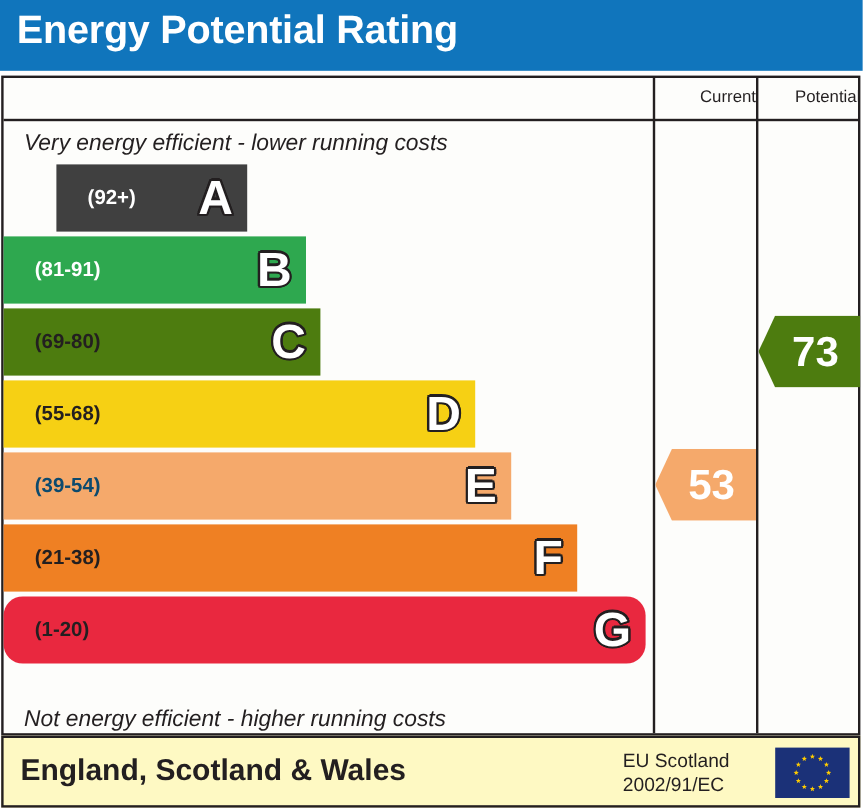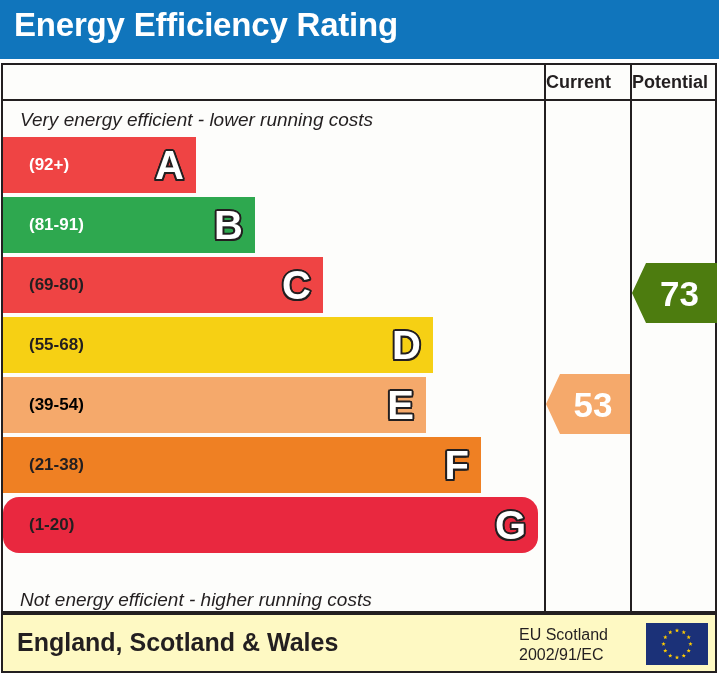--- a/index.html
+++ b/index.html
@@ -48,22 +48,22 @@
   .colsep.c2{left:627px;}
 
   
   .headrow{
     position:absolute;left:0;top:0;width:100%;height:36px;
     border-bottom:2px solid #231f20;
     box-sizing:border-box;
   }
   .headlabel{
     position:absolute;top:7px;
-    font-size:18px;font-weight:bold;color:#231f20;
-    text-align:left;
+    font-size:14px;font-weight:normal;color:#231f20;
+    text-align:right;
     white-space:nowrap;
   }
   .headlabel.current{left:543px;width:84px;}
   .headlabel.potential{left:629px;width:85px;}
 
   
   .caption{
     position:absolute;left:17px;
     font-size:19px;font-style:italic;color:#231f20;
     white-space:nowrap;
@@ -139,54 +139,54 @@
     background:#1b3178;
   }
   .euflag svg{display:block;width:62px;height:42px;}
 </style>
 </head>
 <body>
 
 <div class="epc">
 
   <div class="titlebar">
-    <div class="title">Energy Efficiency Rating</div>
+    <div class="title">Energy Potential Rating</div>
   </div>
 
   <div class="frame">
 
     <div class="headrow"></div>
     <div class="colsep c1"></div>
     <div class="colsep c2"></div>
 
     <div class="headlabel current">Current</div>
     <div class="headlabel potential">Potential</div>
 
     <div class="caption top">Very energy efficient - lower running costs</div>
     <div class="caption bottom">Not energy efficient - higher running costs</div>
 
     <div class="bands">
-      <div class="band" style="top: 0px; width: 193px; background: #ef4444;">
+      <div class="band" style="top: 0px; width: 159px; background: #404040; margin-left: 44px;">
         <span class="range" style="color: rgb(255, 255, 255);">(92+)</span>
         <span class="letter">A</span>
       </div>
       <div class="band" style="top: 60px; width: 252px; background: rgb(46, 168, 79);">
         <span class="range" style="color: rgb(255, 255, 255);">(81-91)</span>
         <span class="letter">B</span>
       </div>
-      <div class="band" style="top: 120px; width: 320px; background: #ef4444;">
+      <div class="band" style="top: 120px; width: 264px; background: #4d7c0f;">
         <span class="range" style="color: rgb(35, 31, 32);">(69-80)</span>
         <span class="letter">C</span>
       </div>
-      <div class="band" style="top: 180px; width: 430px; background: rgb(246, 208, 20);">
+      <div class="band" style="top: 180px; width: 393px; background: rgb(246, 208, 20);">
         <span class="range" style="color: rgb(35, 31, 32);">(55-68)</span>
         <span class="letter">D</span>
       </div>
       <div class="band" style="top: 240px; width: 423px; background: rgb(245, 169, 107);">
-        <span class="range" style="color: #000000;">(39-54)</span>
+        <span class="range" style="color: #0c4a6e;">(39-54)</span>
         <span class="letter">E</span>
       </div>
       <div class="band" style="top: 300px; width: 478px; background: rgb(239, 128, 35); padding-left: 25px;">
         <span class="range" style="color: rgb(35, 31, 32);">(21-38)</span>
         <span class="letter">F</span>
       </div>
       <div class="band" style="top: 360px; width: 535px; background: rgb(233, 40, 63); border-radius: 16px;">
         <span class="range" style="color: rgb(35, 31, 32);">(1-20)</span>
         <span class="letter">G</span>
       </div>

